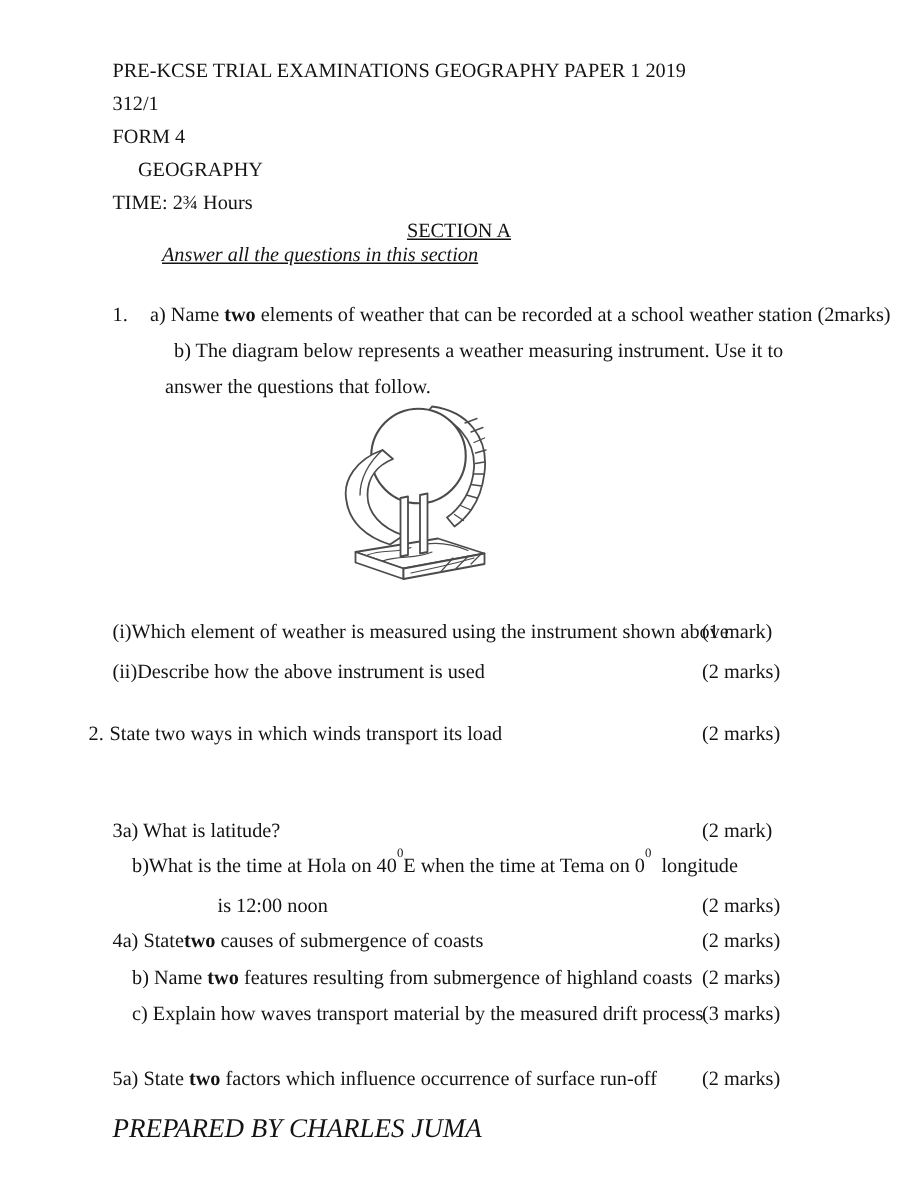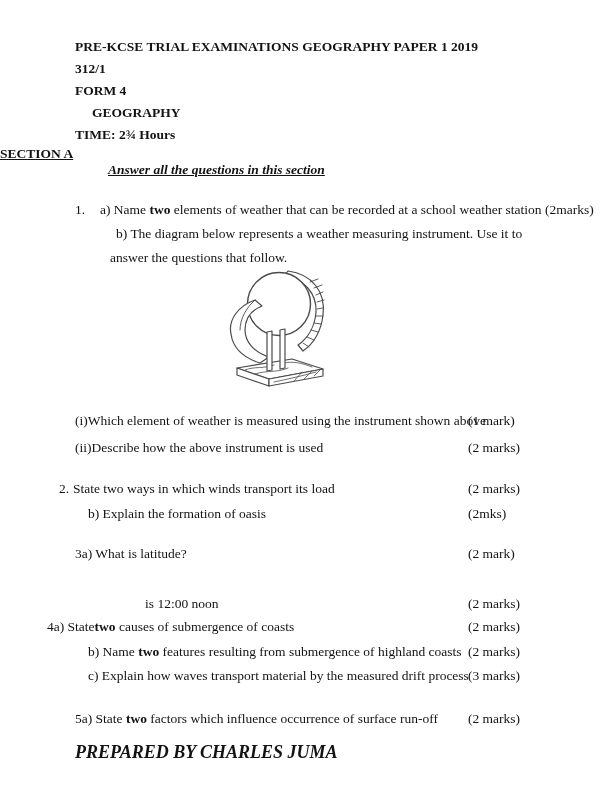--- a/index.html
+++ b/index.html
@@ -2,24 +2,24 @@
 <html><head>
 <meta charset="utf-8">
 <style>
   html,body{margin:0;padding:0;background:#ffffff;}
   .page{
     position:relative;width:612px;height:792px;background:#ffffff;
     font-family:"Liberation Serif","DejaVu Serif",serif;
     font-size:13.5px;color:#131313;overflow:hidden;
   }
   .row{position:absolute;left:0;right:0;line-height:16px;white-space:nowrap;}
-  .bold{font-weight:bold;}
+  .bold{font-weight:normal;}
   .ital{font-style:italic;}
   .und{text-decoration:underline;}
-  .center{text-align:left;}
+  .center{text-align:center;}
   .marks{position:absolute;left:468px;}
   .num{display:inline-block;}
   .num1{width:25px;}
   .num2{width:14px;}
   sup.deg{font-size:8.5px;position:relative;top:-4.5px;line-height:0;}
   .footer-row{font-size:18px;}
   .diagram{position:absolute;left:226px;top:268px;width:118px;height:132px;}
 </style>
 </head>
 <body>
@@ -86,36 +86,35 @@
   </div>
   <div class="row" style="top:440px;">
     <span style="margin-left:75px;">(ii)Describe how the above instrument is used</span>
     <span class="marks">(2 marks)</span>
   </div>
 
   <div class="row" style="top:481px;">
     <span style="margin-left:59px;"><span class="num num2">2.</span><span>State two ways in which winds transport its load</span></span>
     <span class="marks">(2 marks)</span>
   </div>
-  <div class="row" style="top:506px;">
-    <span style="margin-left:88px;">b) Explain the formation of oasis</span>
-    <span class="marks">(2mks)</span>
-  </div>
 
   <div class="row" style="top:546px;">
     <span style="margin-left:75px;">3a) What is latitude?</span>
     <span class="marks">(2 mark)</span>
+  </div>
+  <div class="row" style="top:569px;">
+    <span style="margin-left:88px;"><span>b)What is the time at Hola on 40</span><sup class="deg">0</sup><span>E when the time at Tema on 0</span><sup class="deg">0</sup><span>&nbsp; longitude</span></span>
   </div>
   <div class="row" style="top:596px;">
     <span style="margin-left:145px;">is 12:00 noon</span>
     <span class="marks">(2 marks)</span>
   </div>
 
   <div class="row" style="top:619px;">
-    <span style="margin-left:47px;"><span>4a) State</span><b>two</b><span> causes of submergence of coasts</span></span>
+    <span style="margin-left:75px;"><span>4a) State</span><b>two</b><span> causes of submergence of coasts</span></span>
     <span class="marks">(2 marks)</span>
   </div>
   <div class="row" style="top:644px;">
     <span style="margin-left:88px;"><span>b) Name </span><b>two</b><span> features resulting from submergence of highland coasts</span></span>
     <span class="marks">(2 marks)</span>
   </div>
   <div class="row" style="top:668px;">
     <span style="margin-left:88px;">c) Explain how waves transport material by the measured drift process</span>
     <span class="marks">(3 marks)</span>
   </div>

